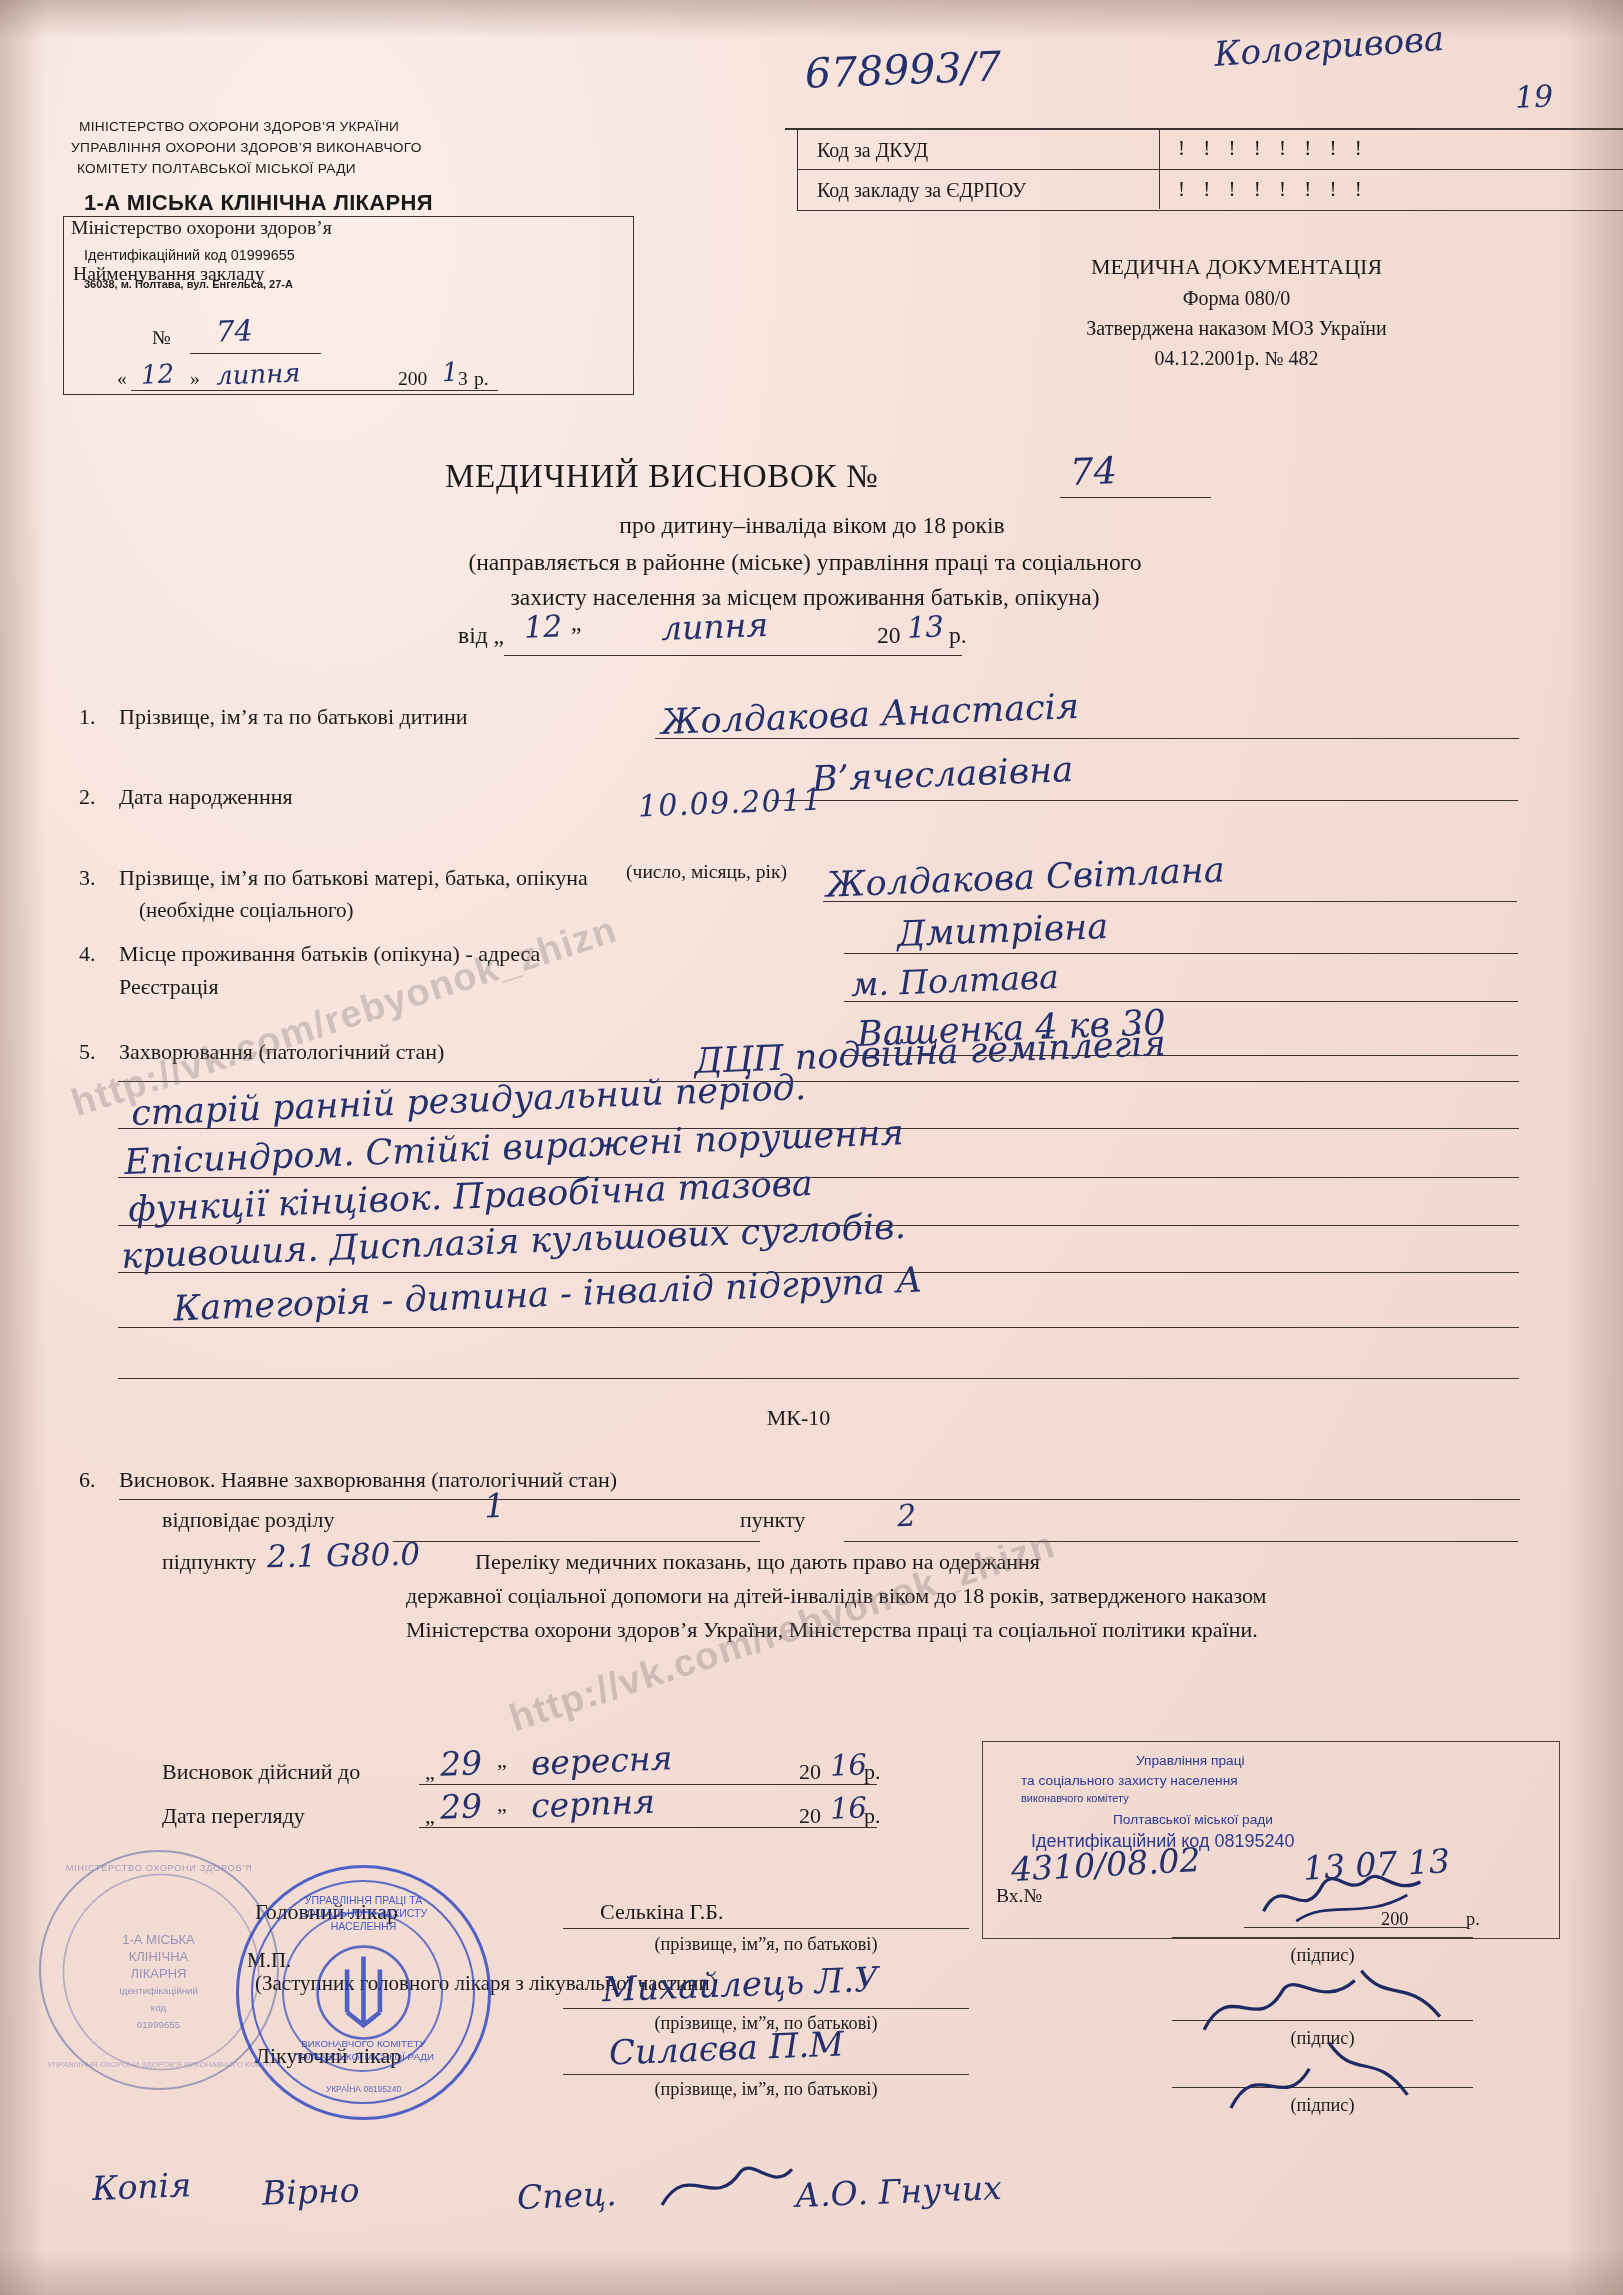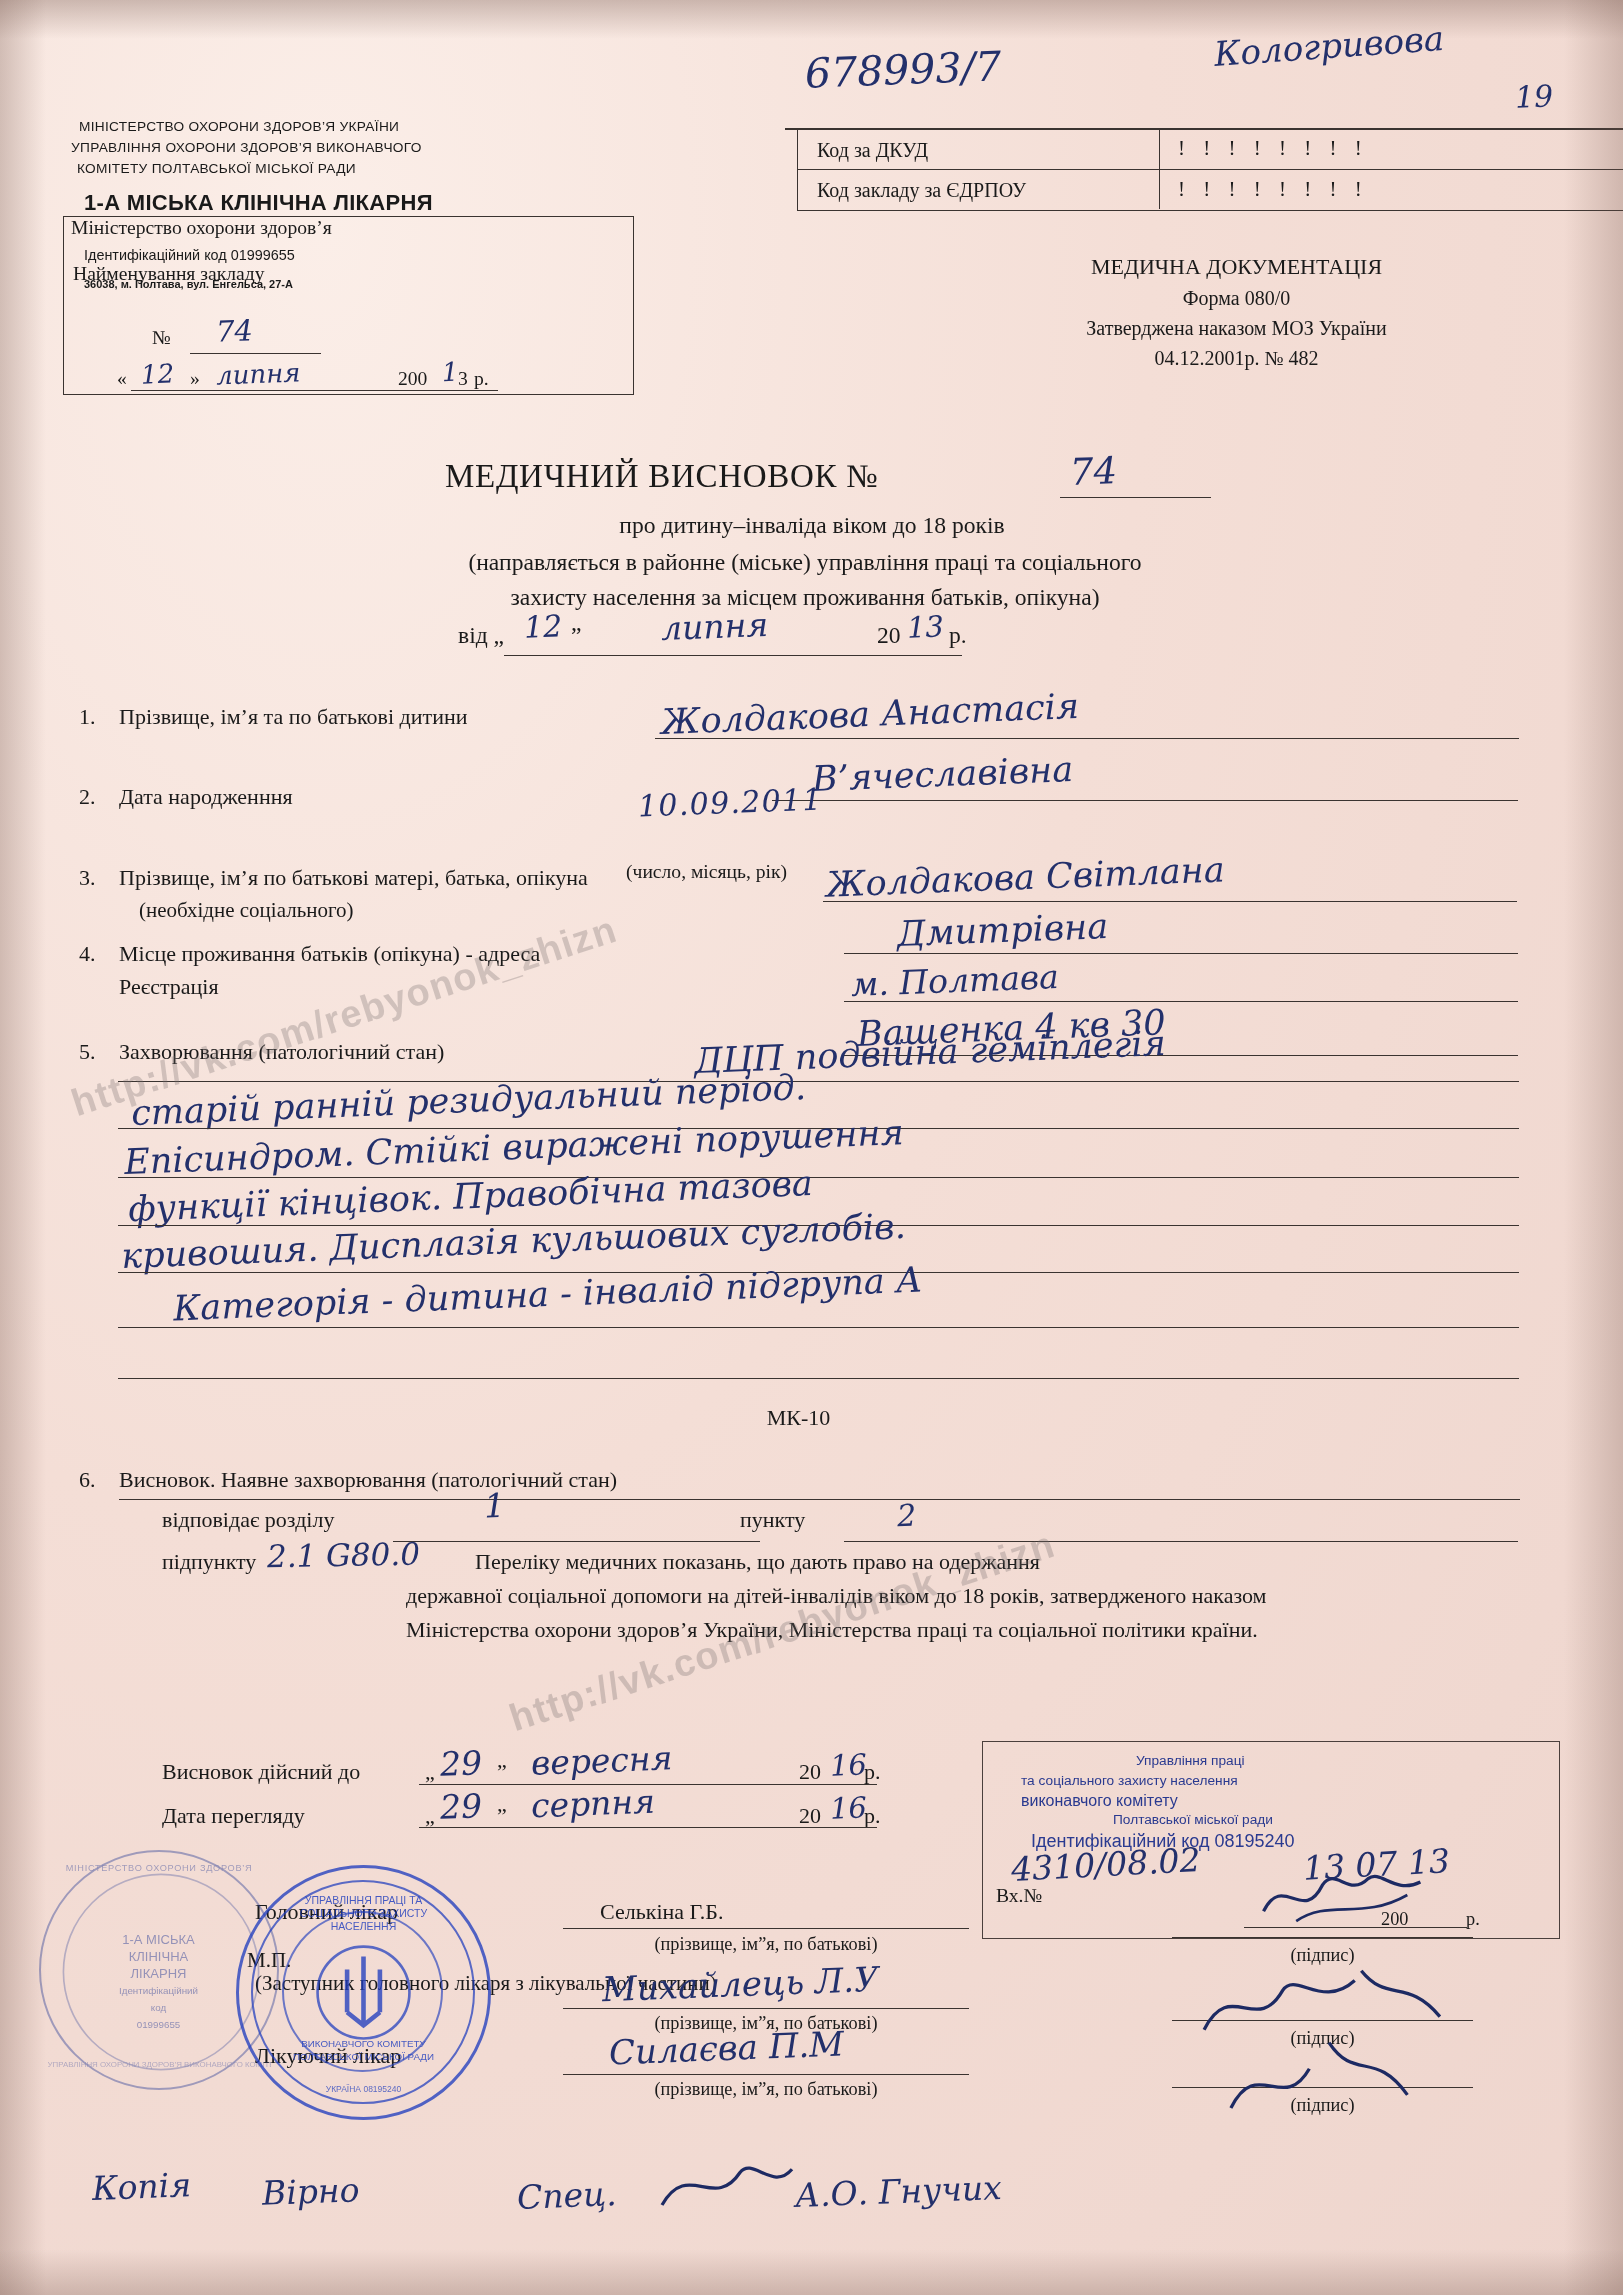--- a/index.html
+++ b/index.html
@@ -235,21 +235,21 @@
   <div class="abs t" style="left:497px; top:1803px; font-size:22px;">”</div>
   <div class="hw" style="left:531px; top:1784px; font-size:33px;">серпня</div>
   <div class="abs t" style="left:799px; top:1803px; font-size:22px;">20</div>
   <div class="hw" style="left:830px; top:1791px; font-size:29px;">16</div>
   <div class="abs t" style="left:864px; top:1803px; font-size:22px;">р.</div>
   <div class="line" style="left:419px; top:1827px; width:458px;"></div>
 
   <div class="box" style="left:982px; top:1741px; width:576px; height:196px; border-color:#4a3f3c;"></div>
   <div class="abs sans" style="left:1136px; top:1753px; font-size:13.7px; color:#2a3a90;">Управління праці</div>
   <div class="abs sans" style="left:1021px; top:1773px; font-size:13.7px; color:#2a3a90;">та соціального захисту населення</div>
-  <div class="abs sans" style="left:1021px; top:1792px; font-size:16px; color:#2a3a90;">виконавчого комітету</div>
+  <div class="abs sans" style="left:1021px; top:1792px; font-size:11px; color:#2a3a90;">виконавчого комітету</div>
   <div class="abs sans" style="left:1113px; top:1812px; font-size:13.7px; color:#2a3a90;">Полтавської міської ради</div>
   <div class="abs sans" style="left:1031px; top:1831px; font-size:18px; color:#2a3a90;">Ідентифікаційний код 08195240</div>
 
   <div class="abs t" style="left:996px; top:1885px; font-size:19.6px;">Вх.№</div>
   <div class="hw" style="left:1011px; top:1845px; font-size:33px; transform:rotate(-3deg);">4310/08.02</div>
   <div class="hw" style="left:1303px; top:1845px; font-size:33px; transform:rotate(-3deg);">13 07 13</div>
   <div class="abs t" style="left:1381px; top:1909px; font-size:18.3px;">200</div>
   <div class="abs t" style="left:1466px; top:1909px; font-size:18.3px;">р.</div>
   <div class="line" style="left:1244px; top:1927px; width:223px; background:#3a3330;"></div>
 

